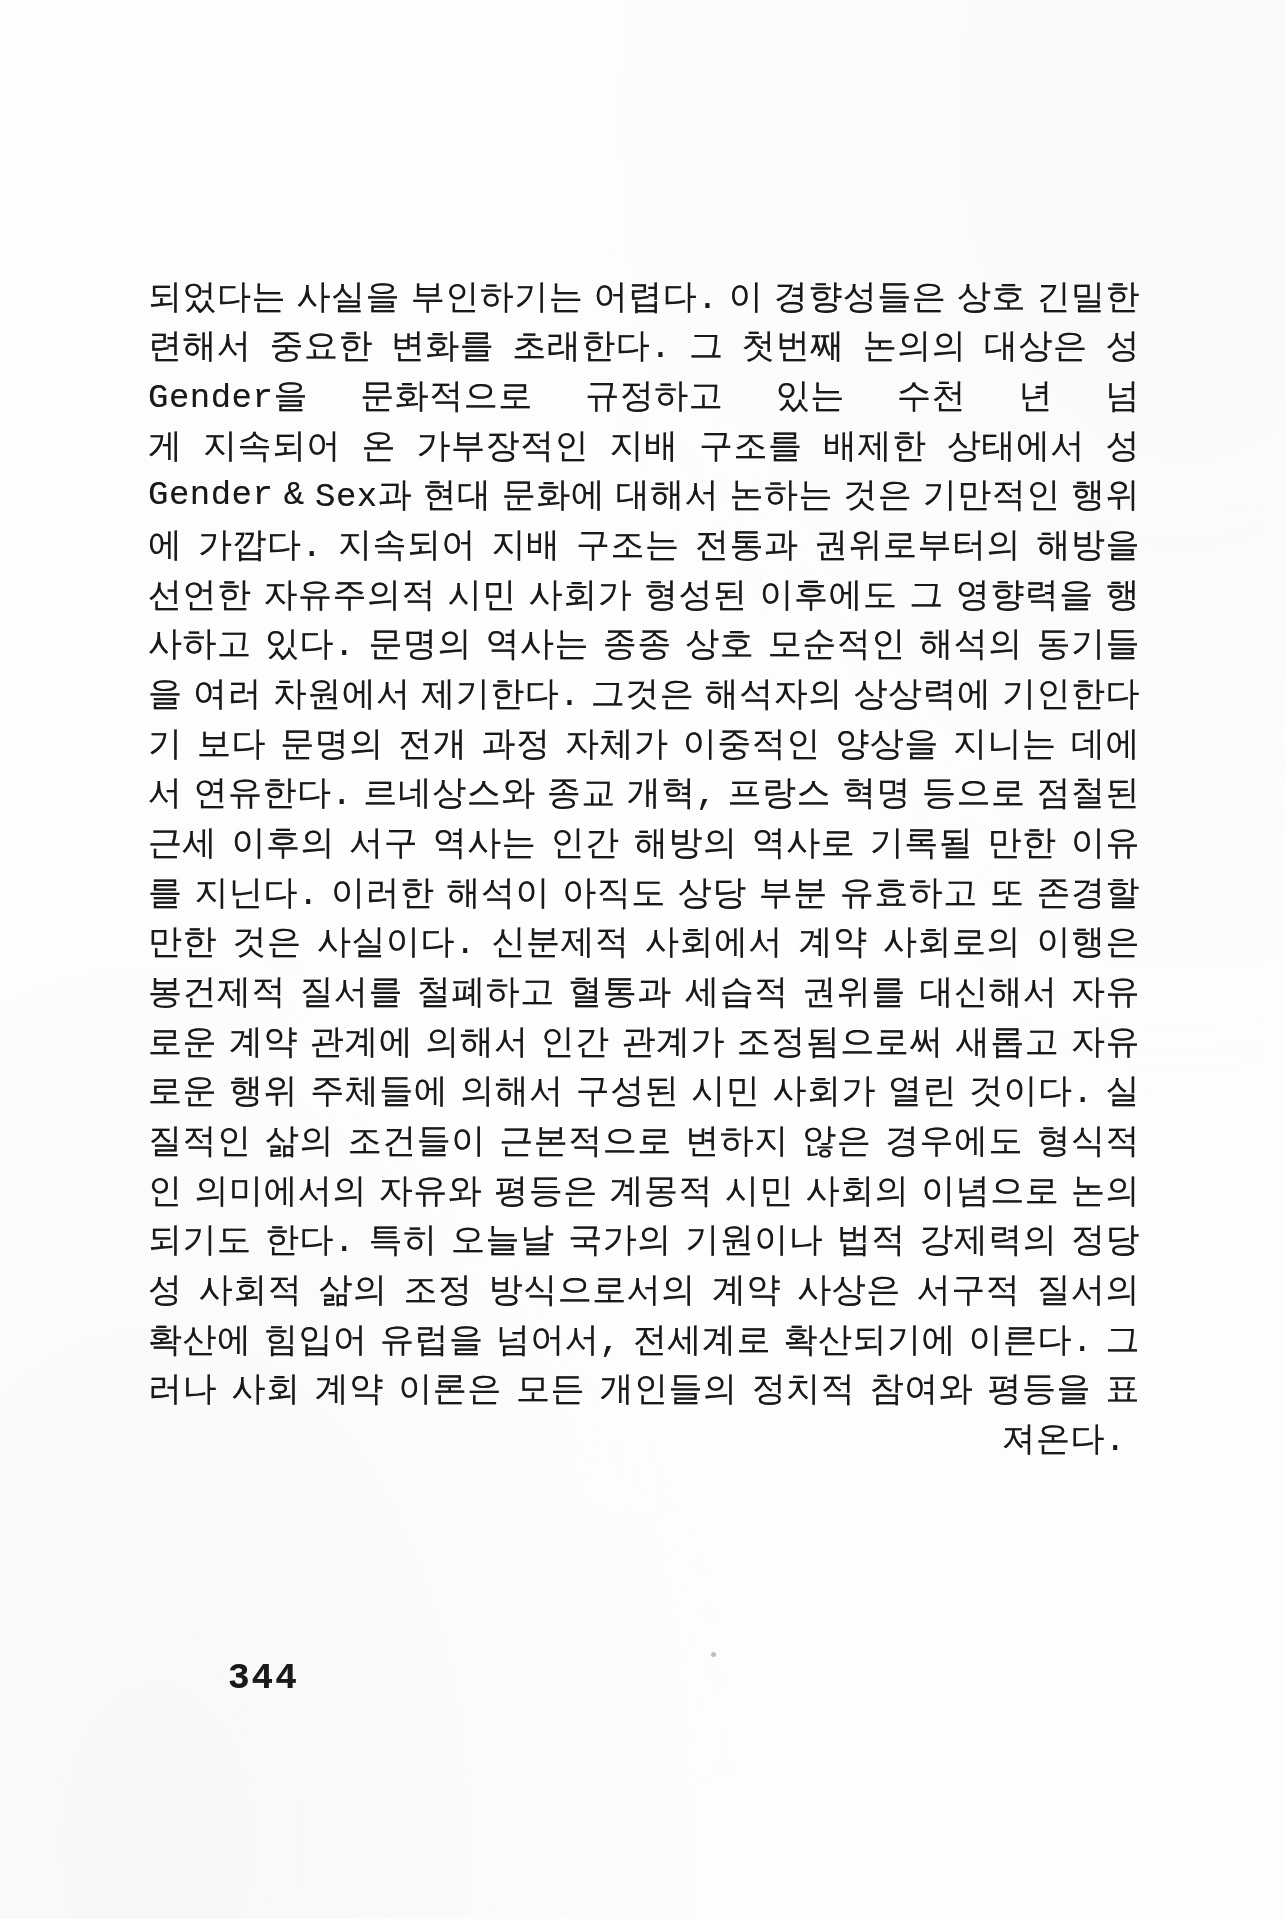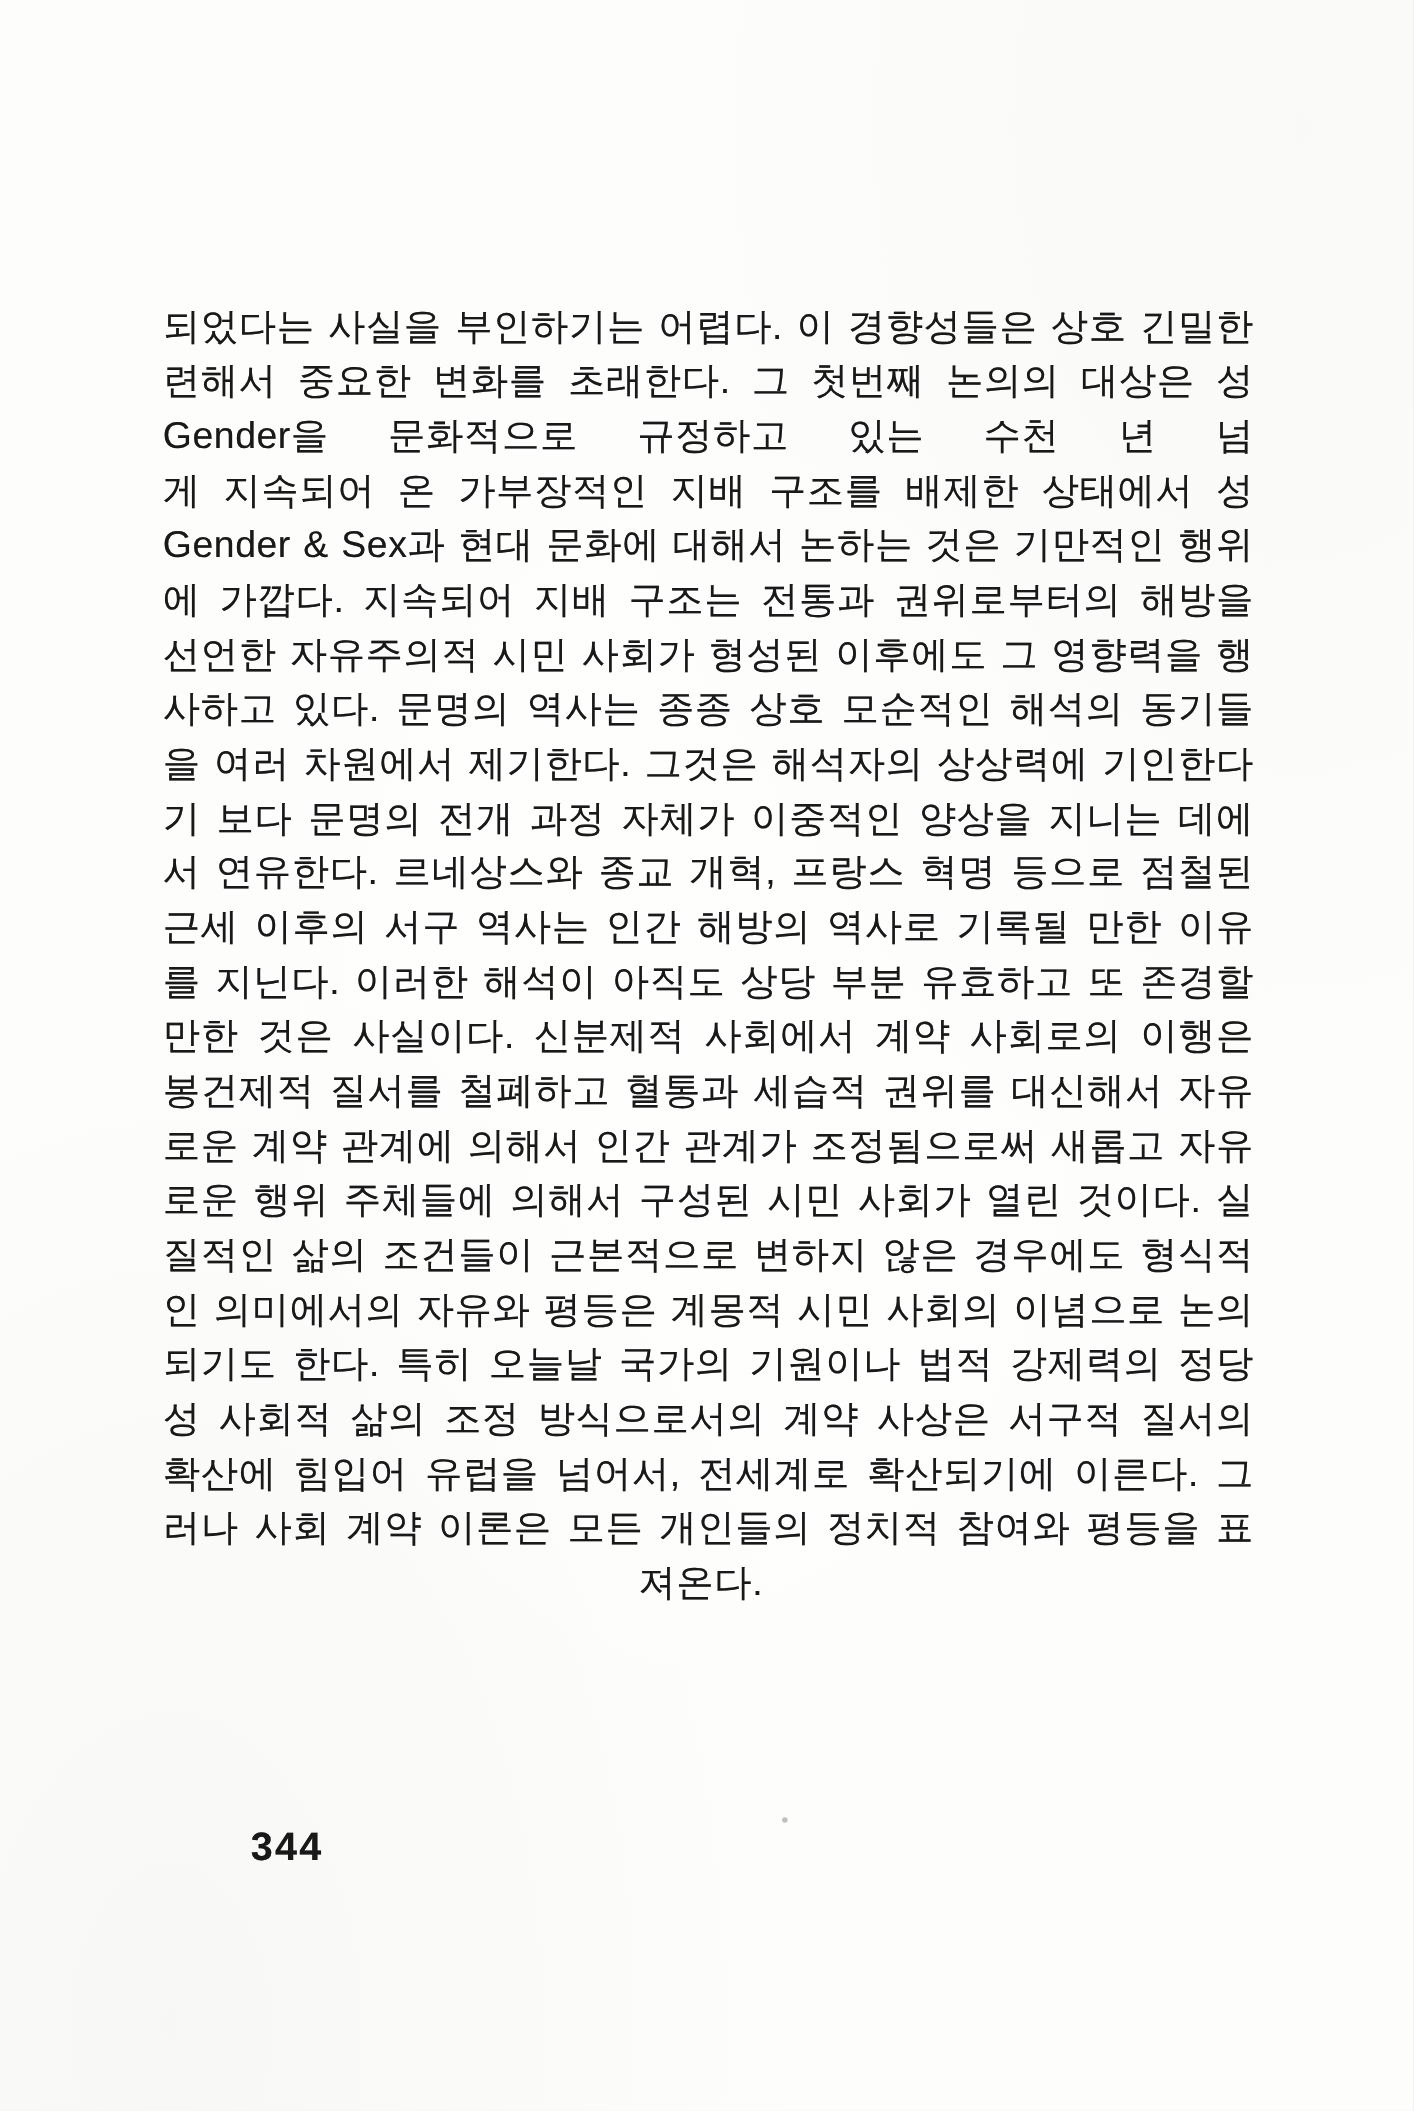--- a/index.html
+++ b/index.html
@@ -11,21 +11,21 @@
     position: relative;
     width: 1285px;
     height: 1919px;
     margin: 0 auto;
     overflow: hidden;
     background:
       radial-gradient(ellipse at 12% 96%, rgba(175,175,168,0.07), transparent 38%),
       radial-gradient(ellipse at 92% 6%, rgba(175,175,168,0.05), transparent 40%),
       radial-gradient(ellipse at 50% 50%, rgba(255,255,255,0.6), transparent 70%),
       #fdfdfc;
-    font-family: Liberation Sans, sans-serif;
+    font-family: Liberation Mono, monospace;
     color: #191919;
   }
   .text-block {
     position: absolute;
     left: 148px;
     top: 272px;
     width: 992px;
   }
   .ln {
     display: flex;
@@ -34,21 +34,21 @@
     height: 49.66px;
     font-size: 34px;
     letter-spacing: 0.5px;
     white-space: nowrap;
     overflow: hidden;
     box-sizing: border-box;
     
     text-shadow: 0 0 0.4px rgba(20,20,20,0.55);
   }
   .ln span { display: inline-block; }
-  .ln.last { justify-content: center; }
+  .ln.last { justify-content: flex-end; }
   .ln.last span { margin-right: 14px; }
   .ln.ind { padding-left: 54px; }
   .page-number {
     position: absolute;
     left: 228px;
     top: 1658px;
     font-size: 36px;
     font-weight: 700;
     letter-spacing: 2px;
     text-shadow: 0 0 0.4px rgba(20,20,20,0.6);

